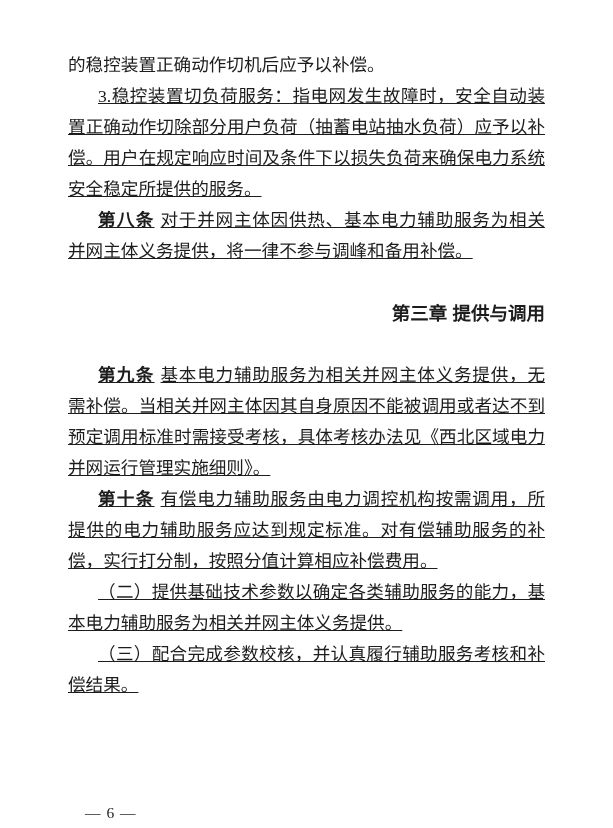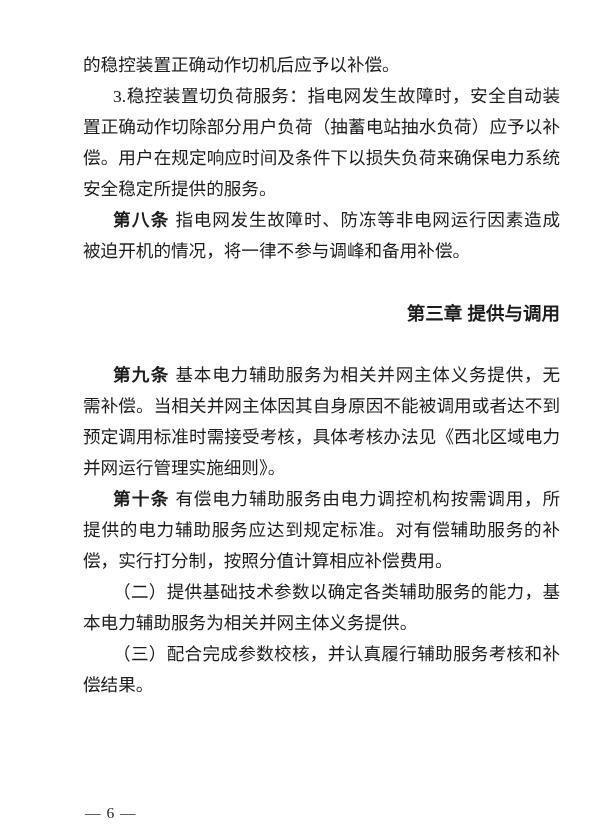--- a/index.html
+++ b/index.html
@@ -9,36 +9,37 @@
   }
   .page {
     position: relative;
     width: 613px;
     height: 828px;
     background: #ffffff;
     overflow: hidden;
   }
   .content {
     position: absolute;
-    left: 83px;
+    left: 68px;
     top: 0;
     width: 477px;
     padding-top: 50px;
     font-family: "Liberation Serif", "DejaVu Serif", serif;
     font-size: 17.6px;
     line-height: 31px;
     color: #1d1d1d;
     text-align: justify;
   }
   p.body {
     margin: 0;
     padding: 0;
   }
   p.indent {
     text-indent: 30px;
+    text-decoration: underline;
   }
   .article-num {
     font-family: "Liberation Sans", "DejaVu Sans", sans-serif;
     font-weight: 700;
     margin-right: 6px;
     letter-spacing: 0.5px;
   }
   h2.chapter {
     margin: 31px 0 31px 0;
     padding: 0;
@@ -61,21 +62,21 @@
     letter-spacing: 1px;
   }
 </style>
 </head>
 <body>
 
 <div class="page">
   <main class="content" id="doc-body">
       <p class="body"><span>的稳控装置正确动作切机后应予以补偿。</span></p>
       <p class="body indent"><span>3.稳控装置切负荷服务：指电网发生故障时，安全自动装置正确动作切除部分用户负荷（抽蓄电站抽水负荷）应予以补偿。用户在规定响应时间及条件下以损失负荷来确保电力系统安全稳定所提供的服务。</span></p>
-      <p class="body indent"><span class="article-num">第八条</span><span>指电网发生故障时、防冻等非电网运行因素造成被迫开机的情况，将一律不参与调峰和备用补偿。</span></p>
+      <p class="body indent"><span class="article-num">第八条</span><span>对于并网主体因供热、基本电力辅助服务为相关并网主体义务提供，将一律不参与调峰和备用补偿。</span></p>
       <h2 class="chapter">第三章 提供与调用</h2>
       <p class="body indent"><span class="article-num">第九条</span><span>基本电力辅助服务为相关并网主体义务提供，无需补偿。当相关并网主体因其自身原因不能被调用或者达不到预定调用标准时需接受考核，具体考核办法见《西北区域电力并网运行管理实施细则》。</span></p>
       <p class="body indent"><span class="article-num">第十条</span><span>有偿电力辅助服务由电力调控机构按需调用，所提供的电力辅助服务应达到规定标准。对有偿辅助服务的补偿，实行打分制，按照分值计算相应补偿费用。</span></p>
       <p class="body indent"><span>（二）提供基础技术参数以确定各类辅助服务的能力，基本电力辅助服务为相关并网主体义务提供。</span></p>
       <p class="body indent"><span>（三）配合完成参数校核，并认真履行辅助服务考核和补偿结果。</span></p>
     </main>
   <div class="footer">— 6 —</div>
 </div>
 
 </body></html>

